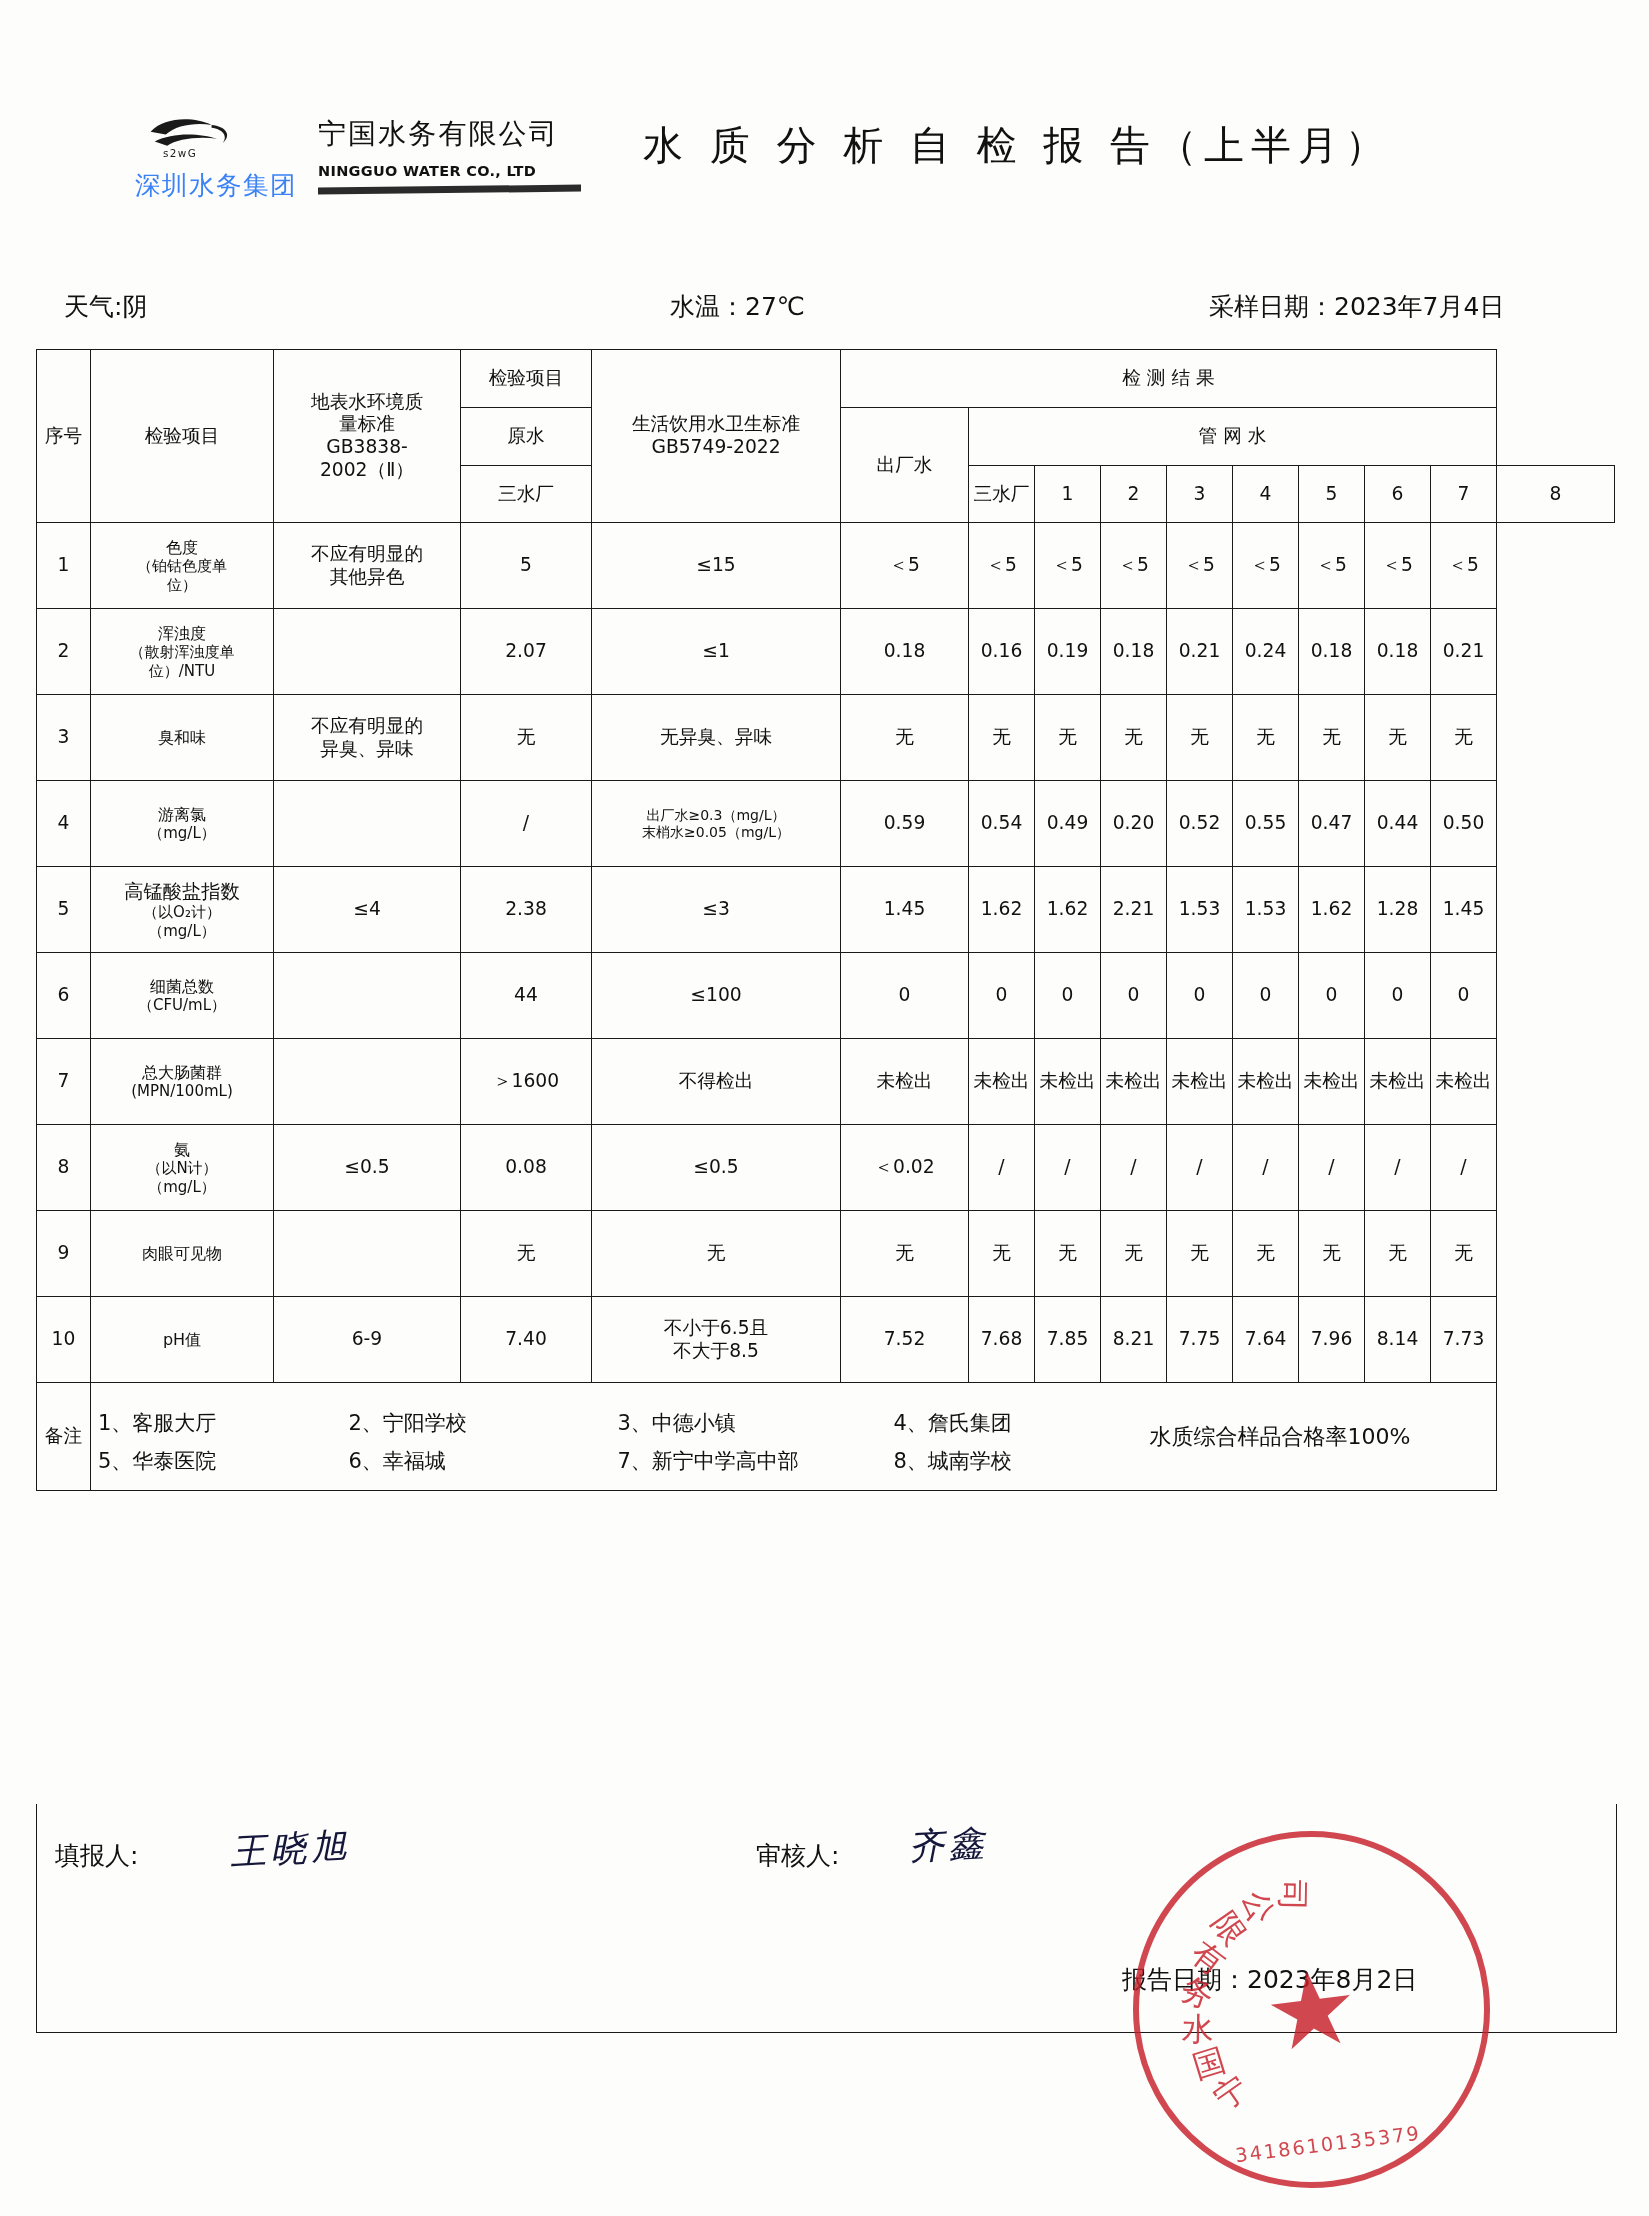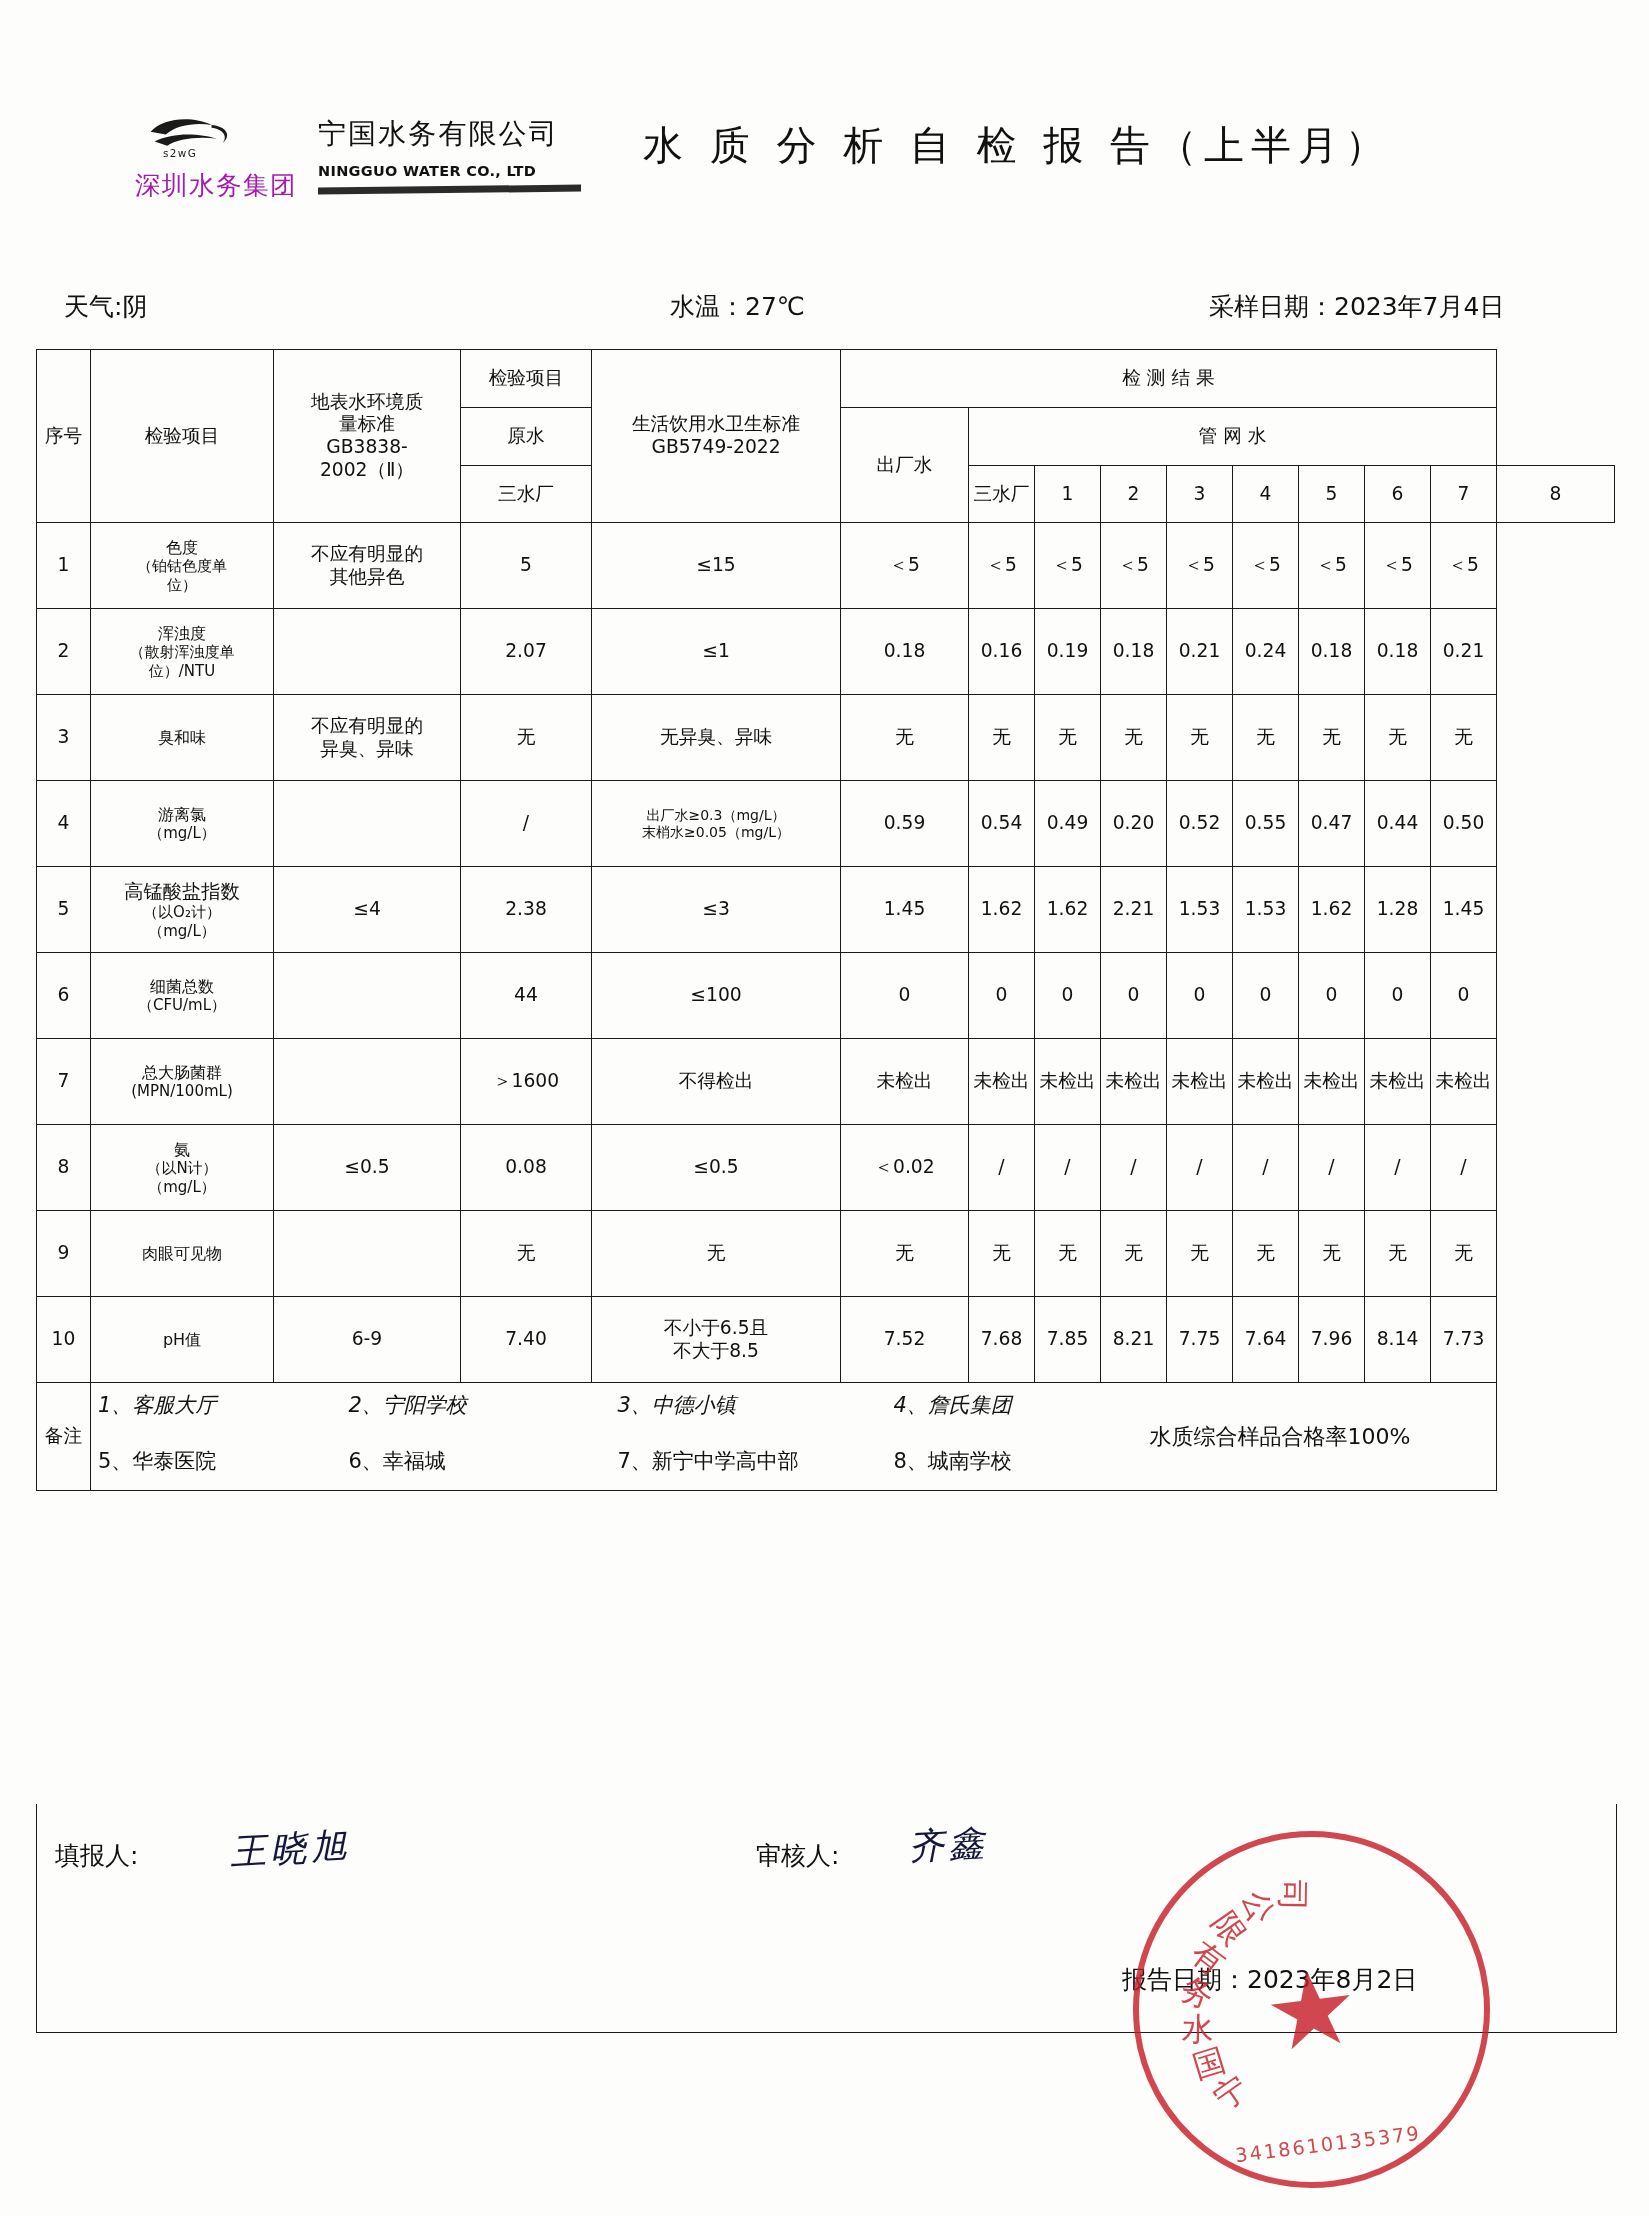--- a/index.html
+++ b/index.html
@@ -41,21 +41,21 @@
     height: 50px;
     margin: 0 auto;
     position: relative;
   }
   .logo-mark svg { display:block; }
   .logo-cn {
     font-size: 25.6px;
     letter-spacing: 1.4px;
     margin-top: 7px;
     font-family: Liberation Serif, serif;
-    color: #a21caf;
+    color: #3b82f6;
     white-space: nowrap;
   }
   .company-block {
     position: absolute;
     left: 228px;
     top: 4.1px;
     width: 297px;
   }
   .company-cn {
     font-size: 28px;
@@ -146,21 +146,21 @@
     position: relative;
     height: 104px;
   }
   .remark-grid {
     position: relative;
     width: 100%;
     height: 100%;
     font-size: 21px;
   }
   .remark-grid span { position: absolute; white-space: nowrap; }
-  .rg-r1 { top: 8px; font-style: italic; }
+  .rg-r1 { top: 26px; }
   .rg-r2 { top: 64px; }
   .rg-c1 { left: 5.5px; }
   .rg-c2 { left: 256px; }
   .rg-c3 { left: 525px; }
   .rg-c4 { left: 801px; }
   .rg-rate { left: 1057px; top: 39px; font-size: 22px; }
 
   
   .signarea {
     position: absolute;

